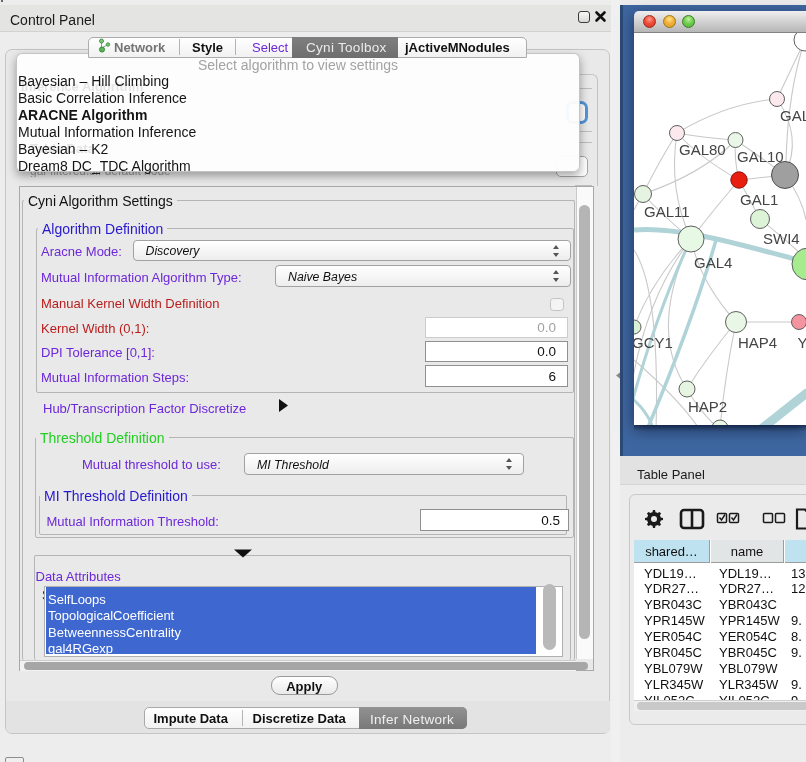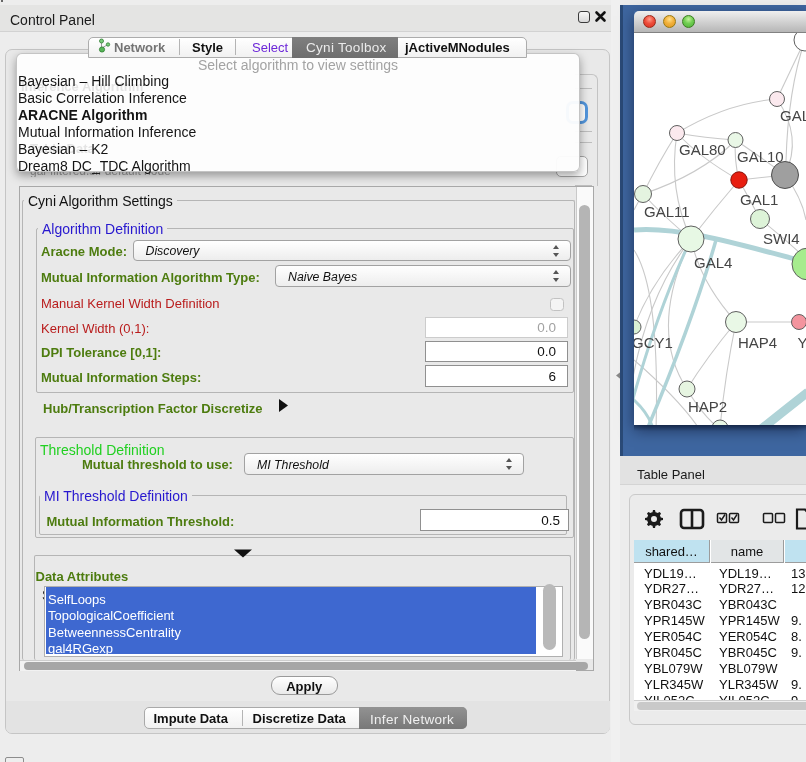--- a/index.html
+++ b/index.html
@@ -1,19 +1,19 @@
 <!DOCTYPE html>
 <html><head>
 <meta charset="utf-8">
 <style>
   * { margin:0; padding:0; box-sizing:border-box; }
   html,body { width:806px; height:762px; overflow:hidden; }
   body { font-family:"Liberation Sans", sans-serif; position:relative; background:#ededed; }
   .abs { position:absolute; }
-  .lbl { font-size:13px; font-weight:bold; color:#4d7c0f; white-space:nowrap; }
+  .lbl { font-size:13px; font-weight:normal; color:#6d28d9; white-space:nowrap; }
   .glbl { font-size:13px; font-weight:normal; color:#b91c1c; white-space:nowrap; }
   .grouptitle { font-size:14px; color:#111; background:#e9e9e9; padding:0 4px; white-space:nowrap; }
   .groupbox { border:1px solid #b5b5b5; border-radius:2px; }
   .combo { background:linear-gradient(#ffffff,#ededed); border:1px solid #a2a2a2; border-radius:4px; font-size:12.3px; color:#111;font-style:italic; }
   .combo .ctext { position:absolute; left:12px; top:3.5px; }
   .stepper { position:absolute; width:9px; height:12px; }
   .stepper:before { content:""; position:absolute; left:1px; top:0; border-left:3.5px solid transparent; border-right:3.5px solid transparent; border-bottom:4.5px solid #555; }
   .stepper:after { content:""; position:absolute; left:1px; bottom:0; border-left:3.5px solid transparent; border-right:3.5px solid transparent; border-top:4.5px solid #555; }
   .tfield { background:#fff; border:1px solid #909090; font-size:13.5px; color:#111; text-align:right; }
 </style>
@@ -97,21 +97,21 @@
 <div class="abs tfield" style="left:425px;top:340.5px;width:143px;height:21.5px;padding:2px 11px 0 0;">0.0</div>
 <div class="abs lbl" style="left:41px;top:369.5px;">Mutual Information Steps:</div>
 <div class="abs tfield" style="left:425px;top:365px;width:143px;height:22px;padding:2.5px 11px 0 0;">6</div>
 
 <div class="abs lbl" style="left:43px;top:401px;">Hub/Transcription Factor Discretize</div>
 <svg class="abs" style="left:277px;top:398px;" width="13" height="15" viewBox="0 0 13 15">
     <path d="M2 1 L11 7.5 L2 14 Z" fill="#111"></path>
   </svg>
 
 <div class="abs groupbox" style="left:35px;top:437px;width:539px;height:101px;"></div>
-<div class="abs grouptitle" style="left:36px;top:430px;color:#21d021;margin-top:12px;">Threshold Definition</div>
+<div class="abs grouptitle" style="left:36px;top:430px;color:#21d021;">Threshold Definition</div>
 <div class="abs lbl" style="left:82px;top:456.5px;">Mutual threshold to use:</div>
 <div class="abs combo" style="left:244px;top:453px;width:280px;height:21.5px;">
     <span class="ctext">MI Threshold</span>
     <span class="stepper" style="right:9px;top:4px;"></span>
   </div>
 
 <div class="abs groupbox" style="left:39px;top:495px;width:528px;height:39.5px;"></div>
 <div class="abs grouptitle" style="left:40px;top:488px;color:#2717cf;">MI Threshold Definition</div>
 <div class="abs lbl" style="left:46.5px;top:514px;">Mutual Information Threshold:</div>
 <div class="abs tfield" style="left:420px;top:509px;width:149px;height:22px;padding:2.5px 8px 0 0;">0.5</div>

